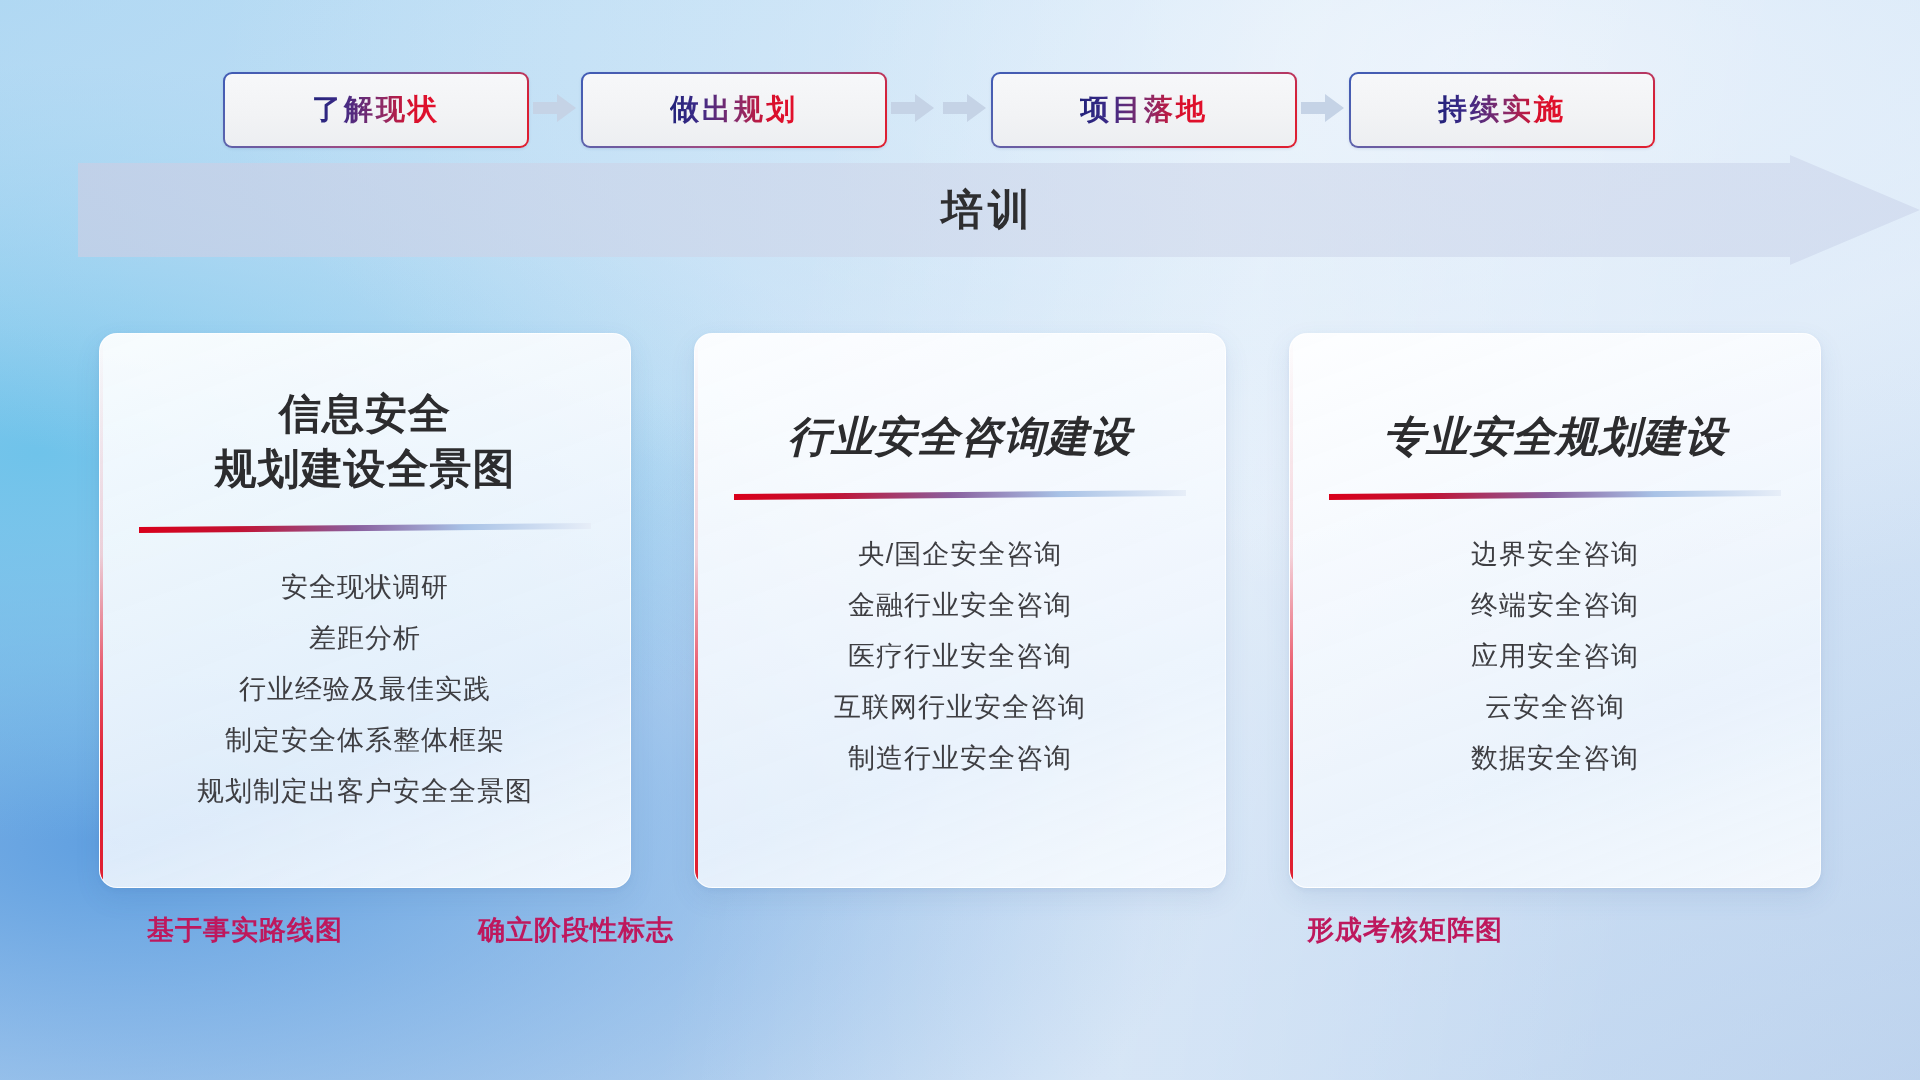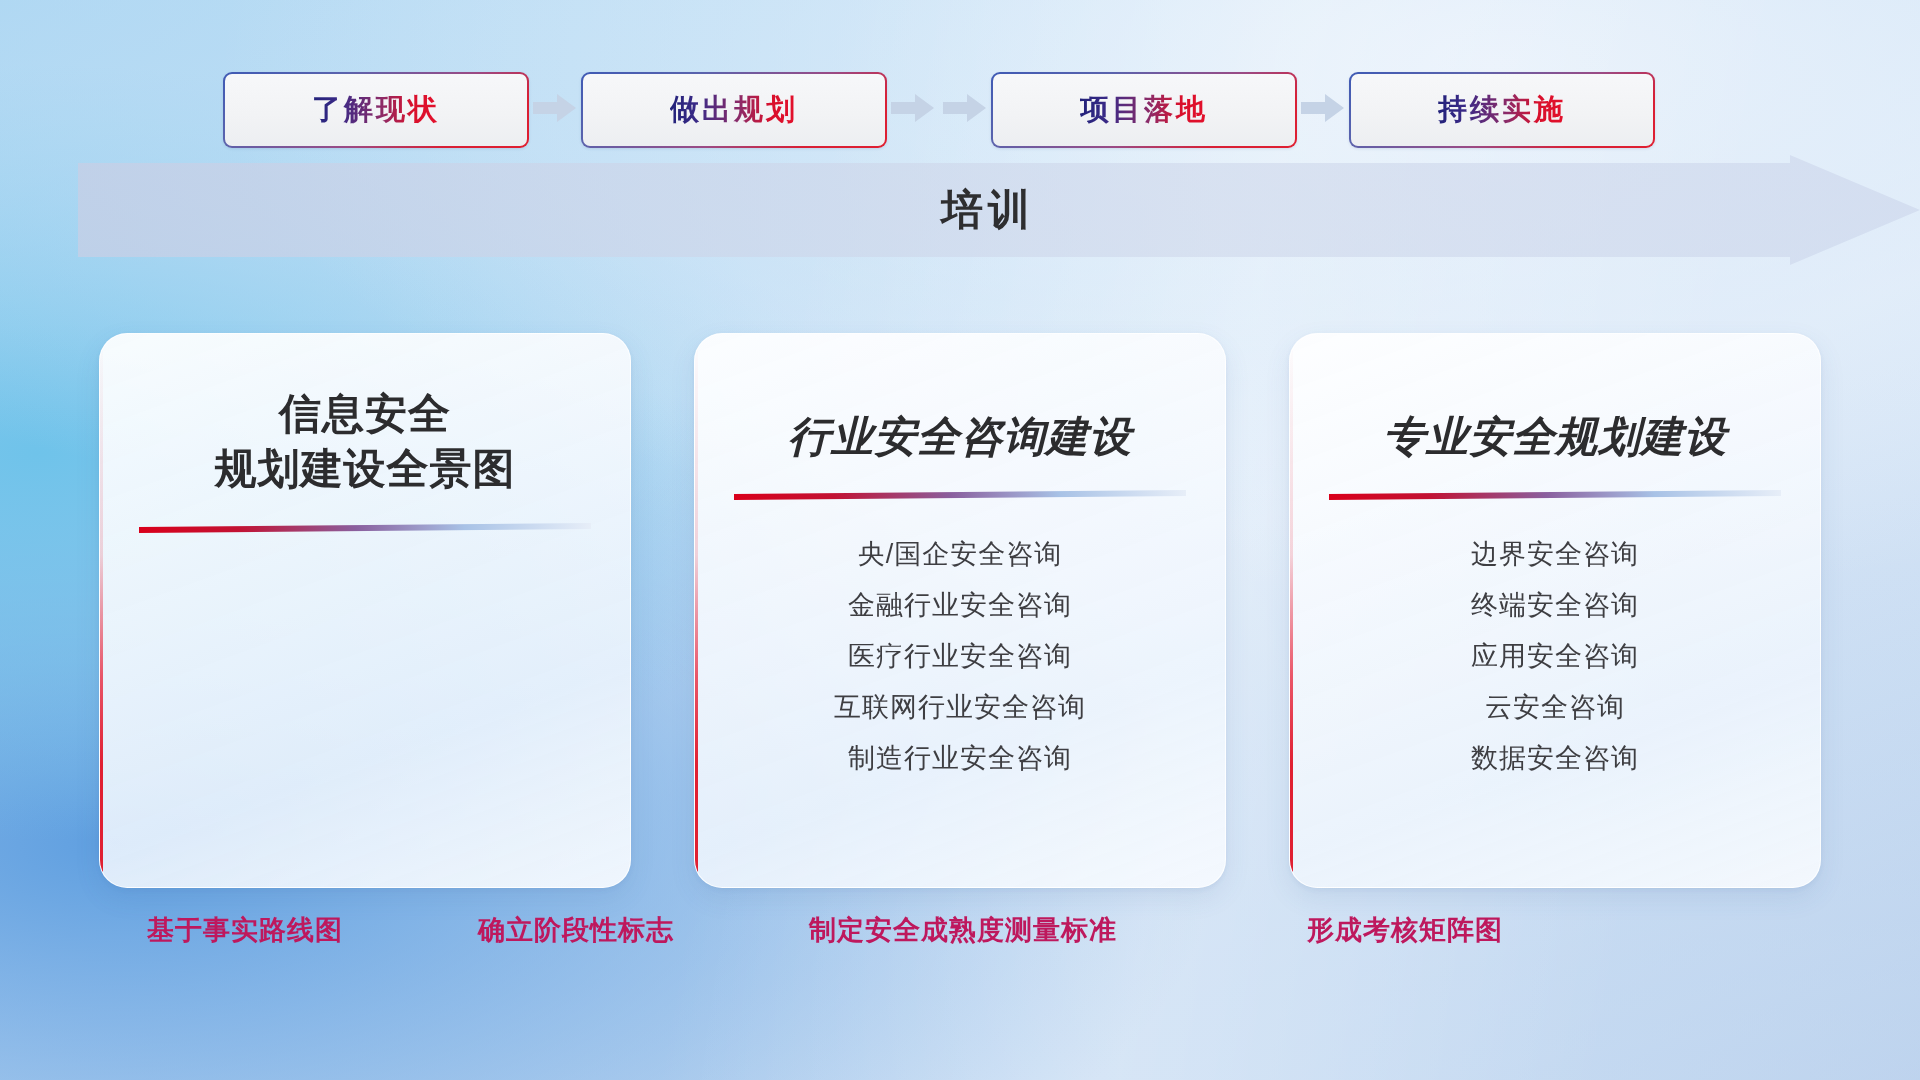--- a/index.html
+++ b/index.html
@@ -69,21 +69,21 @@
     z-index:3;
     padding-left:28px;
   }
 
   
   #cards{
     position:absolute;left:0;top:333px;width:1920px;height:553px;
     display:flex;justify-content:center;gap:63px;z-index:3;
   }
   .card{
-    position:relative;width:530px;height:553px;border-radius:28px;
+    position:relative;width:530px;height:553px;border-radius:18px;
     background:
       linear-gradient(160deg, rgba(255,255,255,.93) 0%, rgba(247,250,254,.90) 35%, rgba(238,245,253,.88) 70%, rgba(246,250,254,.93) 100%);
     box-shadow:0 10px 26px rgba(60,100,160,.10), 0 2px 5px rgba(60,100,160,.07);
     border:1px solid rgba(255,255,255,.85);
     overflow:hidden;
     display:flex;flex-direction:column;align-items:center;
   }
   .card-accent{
     position:absolute;left:0;top:0;width:3px;height:100%;
     background:linear-gradient(180deg, rgba(232,32,54,0) 0%, rgba(232,32,54,.18) 40%, rgba(232,32,54,.75) 62%, #e02032 78%, #e02032 100%);
@@ -193,20 +193,27 @@
           <stop offset="0%" stop-color="#d9001b"></stop>
               <stop offset="22%" stop-color="#c21233"></stop>
           <stop offset="48%" stop-color="#8a5f9e"></stop>
               <stop offset="72%" stop-color="#a8c2e6"></stop>
           <stop offset="100%" stop-color="#e7eef8"></stop>
             </linearGradient>
           </defs>
         <path d="M0,4 L452,0 L452,6 L0,10 Z" fill="url(#dv1)"></path>
       </svg>
     </div>
+    <div class="card-list">
+      <div class="card-list-item">安全现状调研</div>
+      <div class="card-list-item">差距分析</div>
+      <div class="card-list-item">行业经验及最佳实践</div>
+      <div class="card-list-item">制定安全体系整体框架</div>
+      <div class="card-list-item">规划制定出客户安全全景图</div>
+    </div>
   </div>
 
   <div class="card">
     <div class="card-accent"></div>
     <div class="card-title one-line">行业安全咨询建设</div>
     <div class="card-divider">
       <svg width="452" height="12" viewBox="0 0 452 12" preserveAspectRatio="none">
         <defs>
             <linearGradient id="dv2" x1="0" y1="0" x2="1" y2="0">
           <stop offset="0%" stop-color="#d9001b"></stop>
@@ -251,15 +258,14 @@
       <div class="card-list-item">应用安全咨询</div>
       <div class="card-list-item">云安全咨询</div>
       <div class="card-list-item">数据安全咨询</div>
     </div>
   </div>
 </div>
 
 <div id="footers">
   <div class="footer-label" style="left:245px">基于事实路线图</div>
   <div class="footer-label" style="left:576px">确立阶段性标志</div>
-  <div class="footer-label" style="left:963px">制定安全成熟度测量标准</div>
   <div class="footer-label" style="left:1405px">形成考核矩阵图</div>
 </div>
 
 </body></html>

